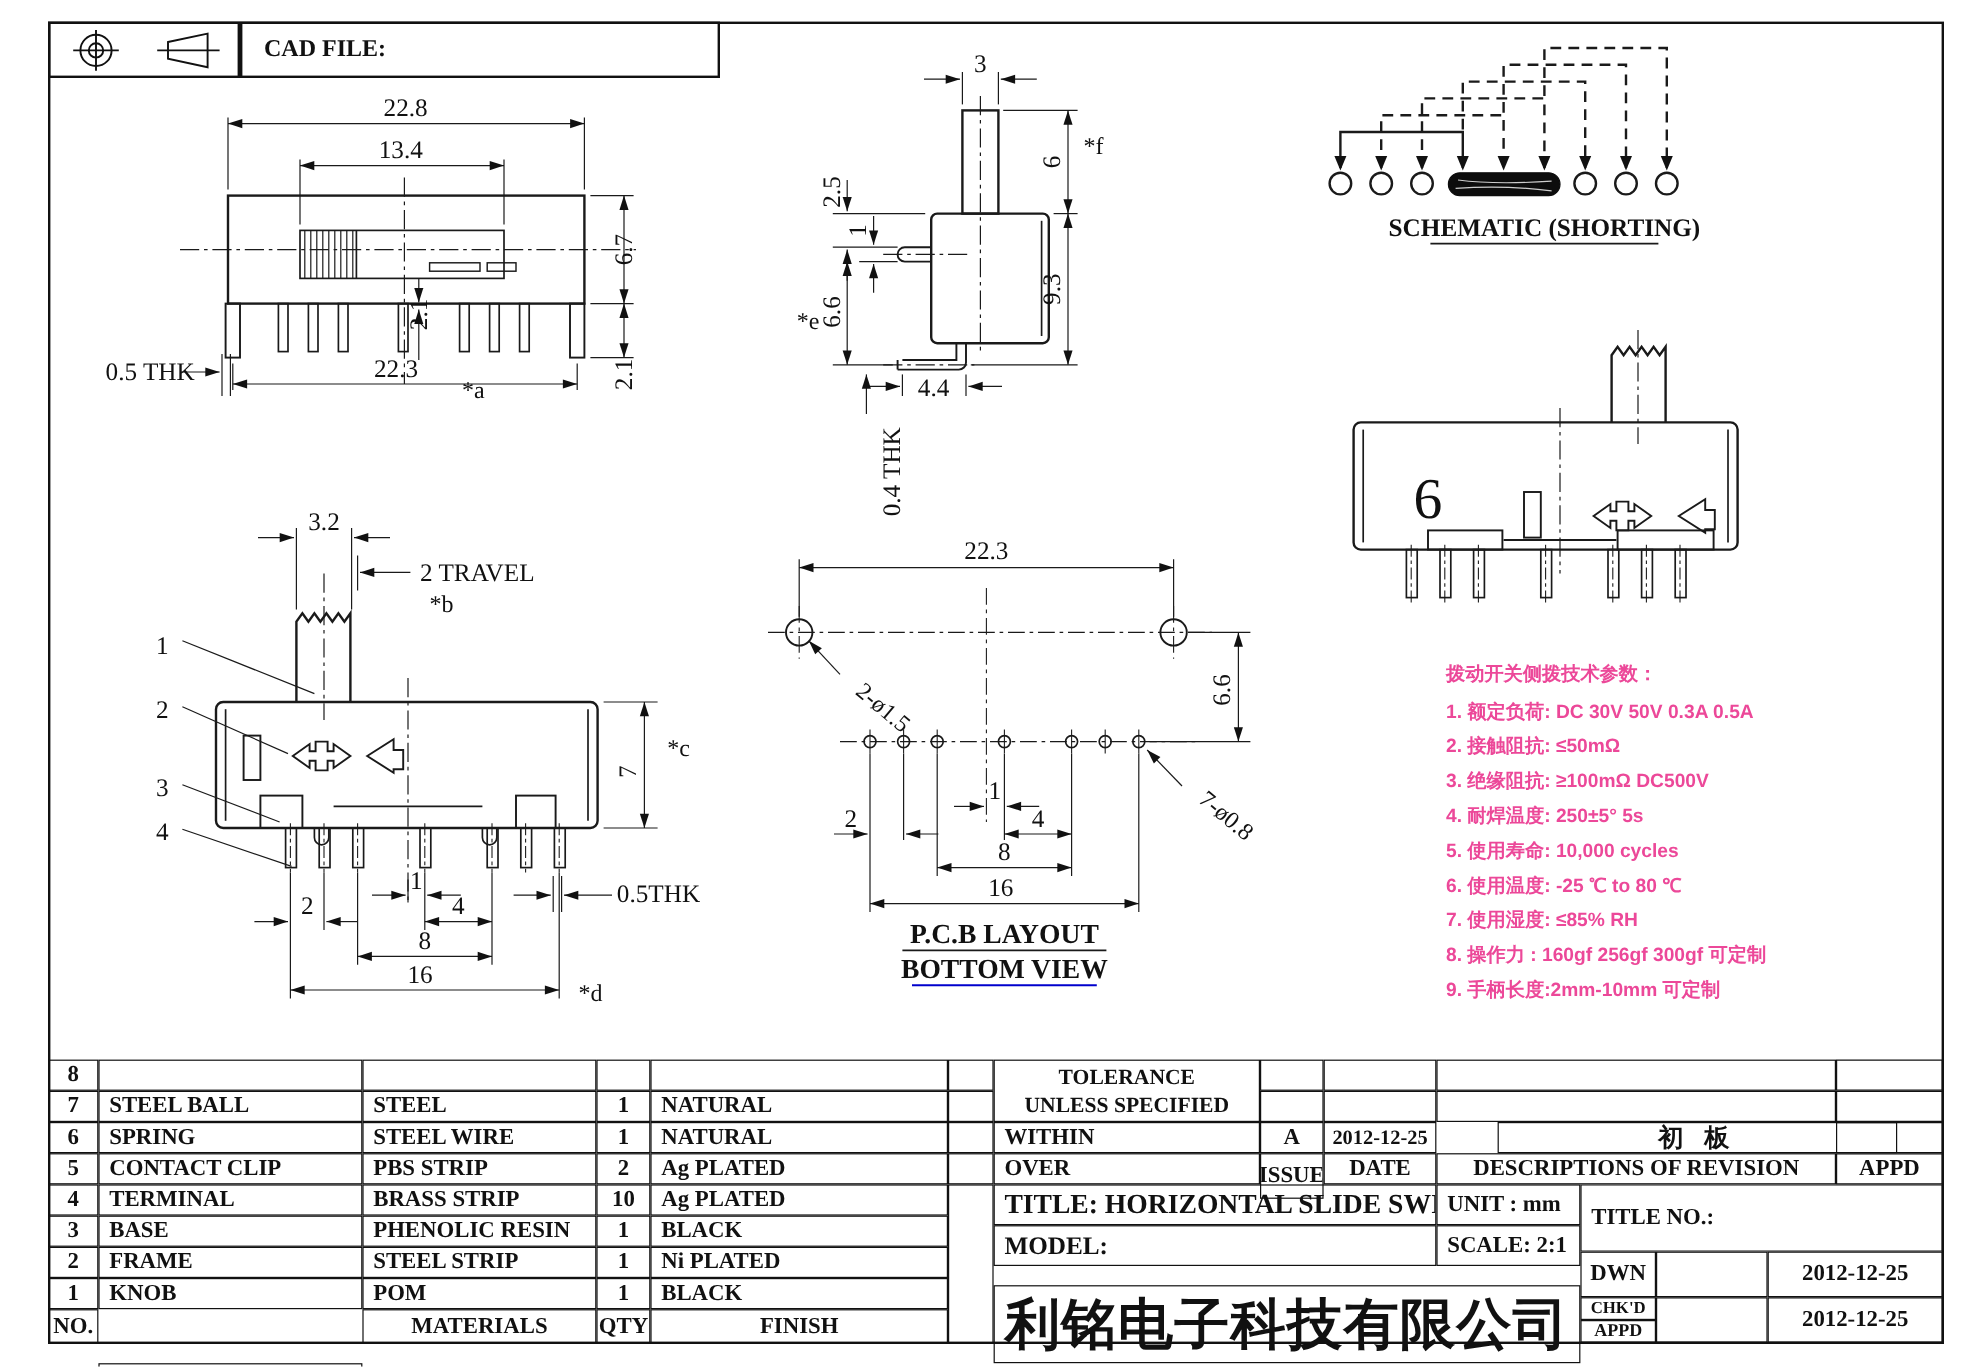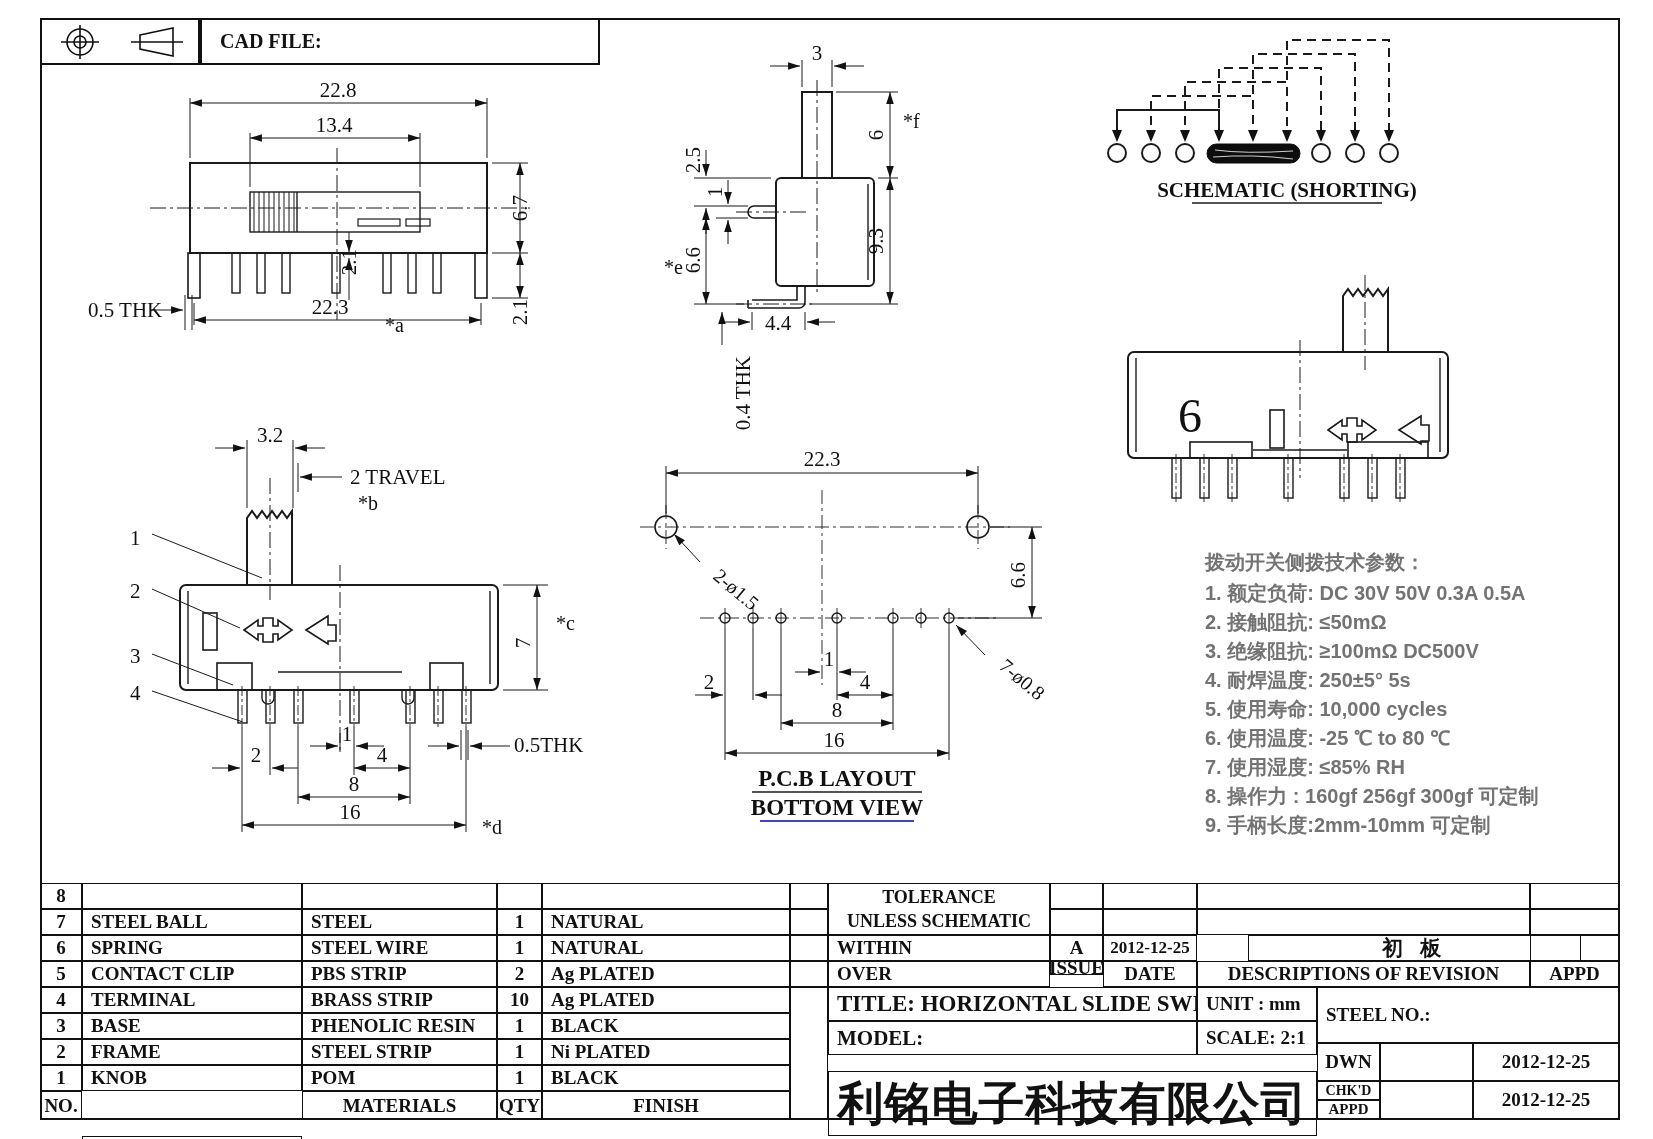--- a/index.html
+++ b/index.html
@@ -6,22 +6,22 @@
   #sheet{position:relative;width:1653px;height:1139px;background:#fff;overflow:hidden;
          font-family:"Liberation Serif",serif;color:#111;}
   #lineart{position:absolute;left:0;top:0;}
   .c{position:absolute;box-sizing:border-box;border:1px solid #111;display:flex;
      align-items:center;font-family:"Liberation Serif",serif;font-weight:bold;color:#111;
      font-size:19px;white-space:nowrap;overflow:hidden;}
   .cc{justify-content:center;}
   .cl{padding-left:8px;}
   .outer{position:absolute;box-sizing:border-box;border:2px solid #111;}
   .specs{position:absolute;left:1205px;top:548px;width:440px;
-         font-family:"Liberation Sans",sans-serif;font-weight:bold;font-size:20px;
-         line-height:29px;color:#737373;}
+         font-family:"Liberation Sans",sans-serif;font-weight:bold;font-size:16px;
+         line-height:29px;color:#ec4899;}
   .specs .t{margin-bottom:2px;}
   svg text{font-family:"Liberation Serif",serif;fill:#111;}
   .dim{font-size:21px;}
   .note{font-size:20px;}
 </style>
 </head>
 <body>
 
 <div id="sheet">
 
@@ -474,29 +474,29 @@
   <div class="c cc" style="left:542px;top:1091px;width:248px;height:29px;">FINISH</div>
 
   <div class="c" style="left:790px;top:883px;width:38px;height:26px;"></div>
   <div class="c" style="left:790px;top:909px;width:38px;height:26px;"></div>
   <div class="c" style="left:790px;top:935px;width:38px;height:26px;"></div>
   <div class="c" style="left:790px;top:961px;width:38px;height:26px;"></div>
   <div class="c" style="left:790px;top:987px;width:38px;height:133px;"></div>
 
   <div class="c cc" style="left:828px;top:883px;width:222px;height:52px;font-size:18px;flex-direction:column;justify-content:center;line-height:24px;">
     <div>TOLERANCE</div>
-    <div>UNLESS   SCHEMATIC</div>
+    <div>UNLESS   SPECIFIED</div>
   </div>
   <div class="c cl" style="left:828px;top:935px;width:222px;height:26px;">WITHIN</div>
   <div class="c cl" style="left:828px;top:961px;width:222px;height:26px;">OVER</div>
 
   <div class="c" style="left:1050px;top:883px;width:53px;height:26px;"></div>
   <div class="c" style="left:1050px;top:909px;width:53px;height:26px;"></div>
   <div class="c cc" style="left:1050px;top:935px;width:53px;height:26px;">A</div>
-  <div class="c cc" style="left:1050px;top:961px;width:53px;height:14px;">ISSUE</div>
+  <div class="c cc" style="left:1050px;top:961px;width:53px;height:38px;">ISSUE</div>
 
   <div class="c" style="left:1103px;top:883px;width:94px;height:26px;"></div>
   <div class="c" style="left:1103px;top:909px;width:94px;height:26px;"></div>
   <div class="c cc" style="left:1103px;top:935px;width:94px;height:26px;font-size:17px;">2012-12-25</div>
   <div class="c cc" style="left:1103px;top:961px;width:94px;height:26px;">DATE</div>
 
   <div class="c" style="left:1197px;top:883px;width:333px;height:26px;"></div>
   <div class="c" style="left:1197px;top:909px;width:333px;height:26px;"></div>
   <div class="c cc" style="left:1248px;top:935px;width:333px;height:26px;font-size:21px;letter-spacing:6px;">初 板</div>
   <div class="c cc" style="left:1197px;top:961px;width:333px;height:26px;">DESCRIPTIONS  OF  REVISION</div>
@@ -505,21 +505,21 @@
   <div class="c" style="left:1530px;top:909px;width:90px;height:26px;border-right-width:2px;"></div>
   <div class="c" style="left:1530px;top:935px;width:90px;height:26px;border-right-width:2px;"></div>
   <div class="c cc" style="left:1530px;top:961px;width:90px;height:26px;border-right-width:2px;">APPD</div>
 
   <div class="c cl" style="left:828px;top:987px;width:369px;height:34px;font-size:23px;">TITLE:  HORIZONTAL  SLIDE  SWITCH</div>
   <div class="c cl" style="left:1197px;top:987px;width:120px;height:34px;">UNIT : mm</div>
   <div class="c cl" style="left:828px;top:1021px;width:369px;height:34px;font-size:21px;">MODEL:</div>
   <div class="c cl" style="left:1197px;top:1021px;width:120px;height:34px;">SCALE:  2:1</div>
   <div class="c cc" style="left:828px;top:1055px;width:489px;height:65px;font-family:'Liberation Sans',sans-serif;font-weight:900;font-size:46px;letter-spacing:1px;margin-top:16px;">利铭电子科技有限公司</div>
 
-  <div class="c cl" style="left:1317px;top:987px;width:303px;height:56px;border-right-width:2px;">STEEL  NO.:</div>
+  <div class="c cl" style="left:1317px;top:987px;width:303px;height:56px;border-right-width:2px;">TITLE  NO.:</div>
   <div class="c cc" style="left:1317px;top:1043px;width:63px;height:38px;">DWN</div>
   <div class="c" style="left:1380px;top:1043px;width:93px;height:38px;"></div>
   <div class="c cc" style="left:1473px;top:1043px;width:147px;height:38px;border-right-width:2px;">2012-12-25</div>
   <div class="c cc" style="left:1317px;top:1081px;width:63px;height:19px;font-size:14px;">CHK'D</div>
   <div class="c cc" style="left:1317px;top:1100px;width:63px;height:20px;font-size:15px;border-bottom-width:2px;">APPD</div>
   <div class="c" style="left:1380px;top:1081px;width:93px;height:39px;border-bottom-width:2px;"></div>
   <div class="c cc" style="left:1473px;top:1081px;width:147px;height:39px;border-right-width:2px;border-bottom-width:2px;">2012-12-25</div>
 
 </div>
 

